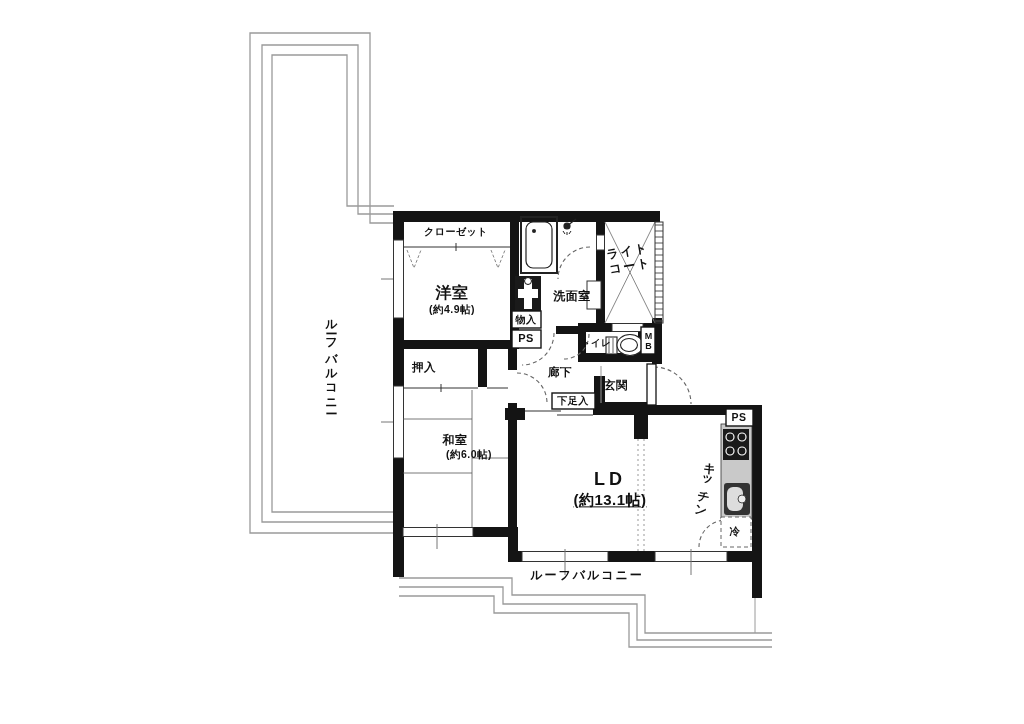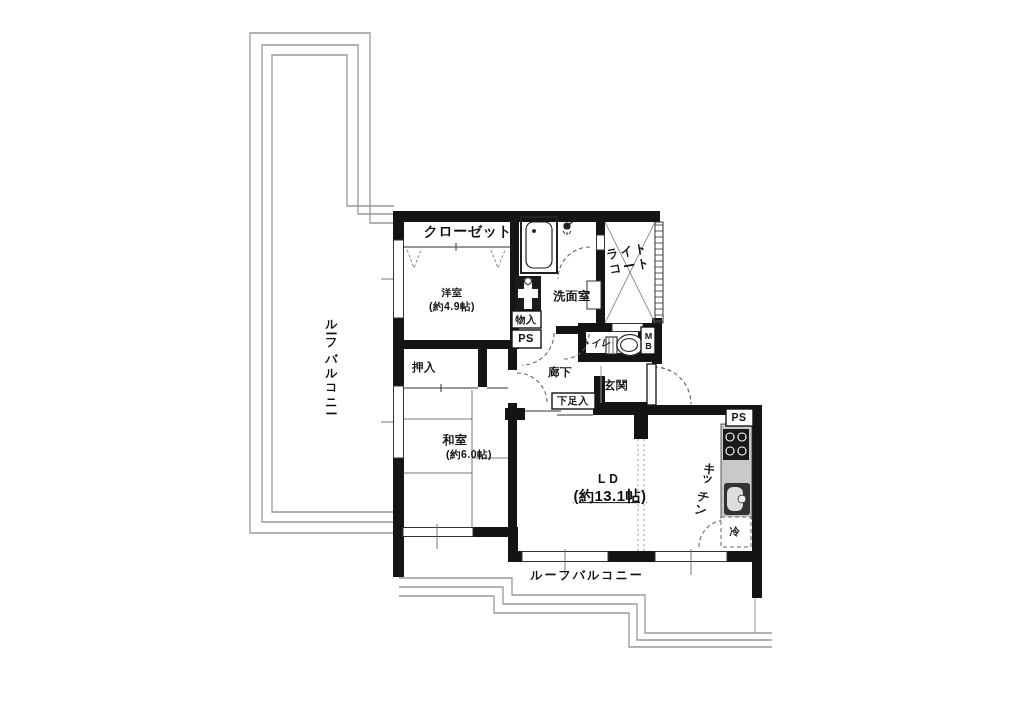--- a/index.html
+++ b/index.html
@@ -183,57 +183,57 @@
     <rect x="512" y="311" width="29" height="17"></rect>
     <rect x="512" y="330" width="29" height="18"></rect>
     <rect x="641" y="327" width="14" height="27"></rect>
     <rect x="552" y="393" width="43" height="16"></rect>
     <rect x="726" y="409" width="27" height="17"></rect>
   </g>
 </svg>
 
 <div class="lbl v" style="left:331px; top:360px; font-size:12px; letter-spacing:2px;">ルーフバルコニー</div>
 
-<div class="lbl" style="left:456px; top:232px; font-size:14px;margin-left:12px;">クローゼット</div>
+<div class="lbl" style="left:456px; top:232px; font-size:10px;">クローゼット</div>
 
 <div class="lbl" style="left:452px; top:294px;">
-  <div style="font-size:10px;margin-top:12px;">洋室</div>
+  <div style="font-size:16px;margin-top:12px;">洋室</div>
   <div style="font-size:10.5px;text-align:right;">(約4.9帖)</div>
 </div>
 
 <div class="lbl" style="left:560px; top:296px; font-size:12px;padding-left:24px;">洗面室</div>
 
 <div class="lbl" style="left:629px; top:259px; transform:translate(-50%,-50%) rotate(-10deg);">
   <div style="font-size:12px; letter-spacing:2px;">ライト</div>
   <div style="font-size:12px; letter-spacing:2px;">コート</div>
 </div>
 
 <div class="lbl" style="left:526px; top:320px; font-size:10px;">物入</div>
 
 <div class="lbl" style="left:526px; top:339px; font-size:11px; font-weight:bold;">PS</div>
 
-<div class="lbl" style="left:596px; top:343px; font-size:9.5px;font-style:italic;">トイレ</div>
+<div class="lbl" style="left:596px; top:343px; font-size:9.5px;">トイレ</div>
 
 <div class="lbl vu" style="left:648px; top:341px; font-size:9px; letter-spacing:0; line-height:1;">MB</div>
 
 <div class="lbl" style="left:560px; top:372px; font-size:11.5px;">廊下</div>
 
 <div class="lbl" style="left:616px; top:385px; font-size:11.5px;">玄関</div>
 
 <div class="lbl" style="left:573px; top:401px; font-size:10px;">下足入</div>
 
 <div class="lbl" style="left:424px; top:367px; font-size:11.5px;">押入</div>
 
 <div class="lbl" style="left:455px; top:447px;">
   <div style="font-size:12px;">和室</div>
   <div style="font-size:10.5px;padding-left:28px;">(約6.0帖)</div>
 </div>
 
 <div class="lbl" style="left:610px; top:489px;">
-  <div style="font-size:12px; letter-spacing:4px;">LD</div>
+  <div style="font-size:18px; letter-spacing:4px;">LD</div>
   <div style="font-size:15px;text-decoration:underline;">(約13.1帖)</div>
 </div>
 
 <div class="lbl v" style="left:706px; top:483px; font-size:12px; transform:translate(-50%,-50%) rotate(12deg);">キッチン</div>
 
 <div class="lbl" style="left:739px; top:418px; font-size:10.5px; font-weight:bold;">PS</div>
 
 <div class="lbl" style="left:735px; top:532px; font-size:10.5px;">冷</div>
 
 <div class="lbl" style="left:587px; top:575px; font-size:12px; letter-spacing:2px;">ルーフバルコニー</div>

